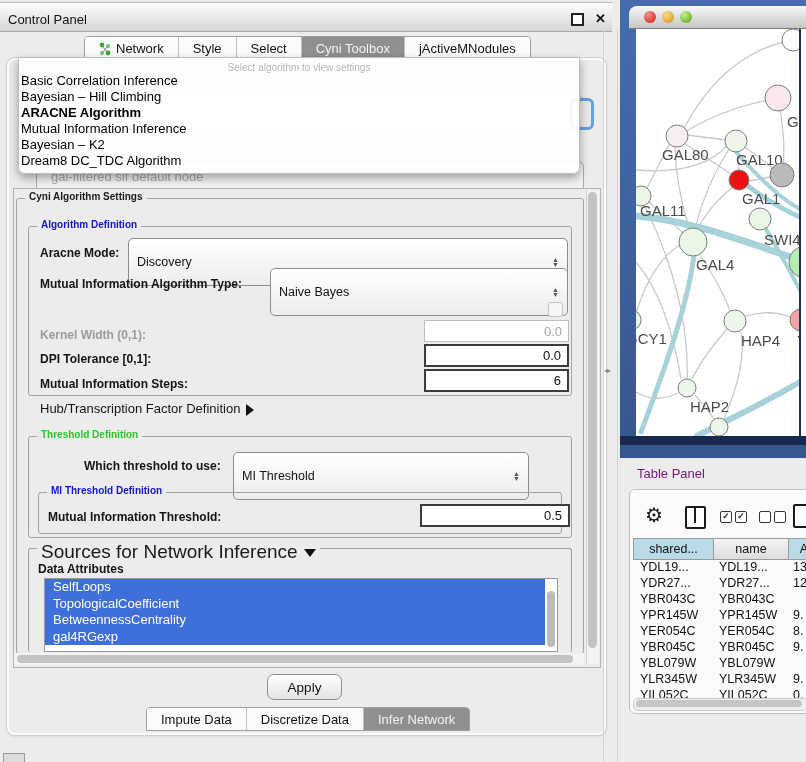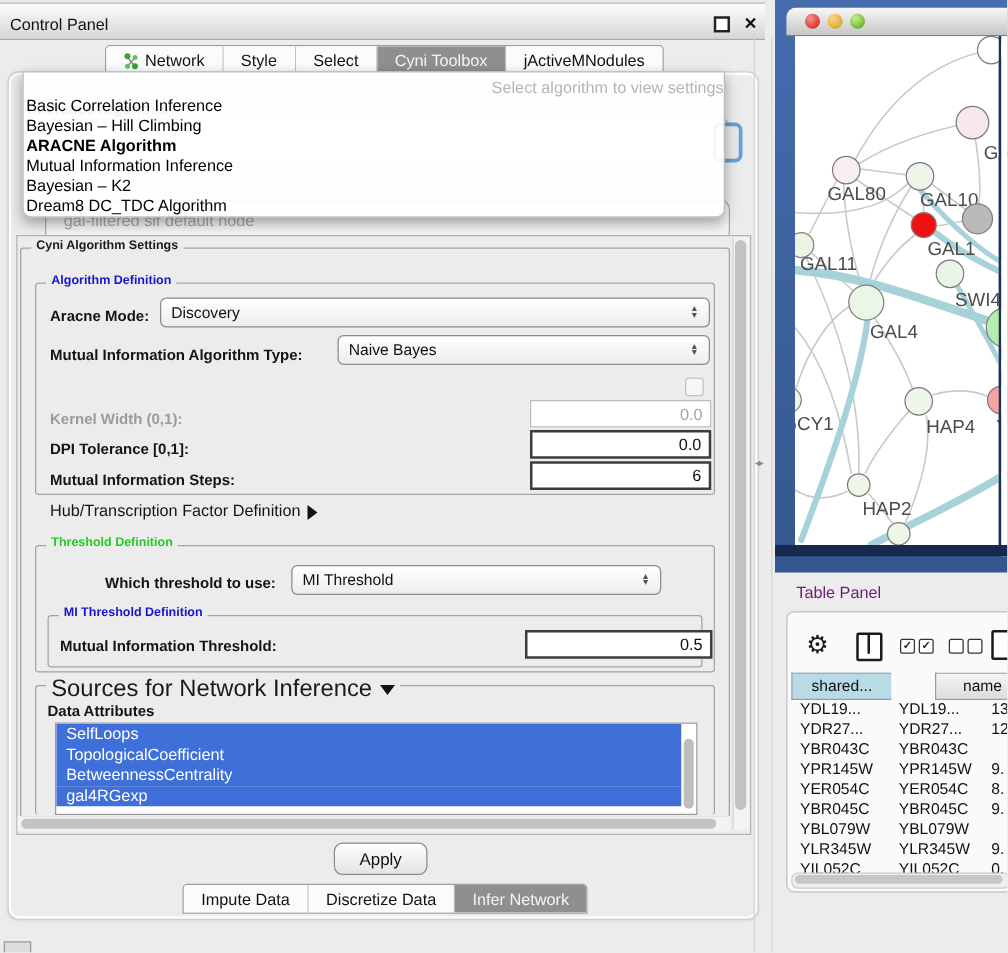--- a/index.html
+++ b/index.html
@@ -17,38 +17,38 @@
   .tab{display:flex;align-items:center;justify-content:center;gap:5px;font-size:13px;color:#111;
        padding:0 14px;border-right:1px solid #c0c0c0;background:#fbfbfb;white-space:nowrap;}
   .tab:last-child{border-right:none;}
   .tab.sel{background:#8f8f8f;color:#f4f4f4;}
   
   .outer-frame{left:7px;top:58px;width:595px;height:673px;border:2px solid #fcfcfc;border-radius:8px;
      box-shadow:0 0 0 1px #cfcfcf, 0 1px 3px rgba(0,0,0,.15);background:#ececec;}
   
   .overlay{left:18px;top:57px;width:560px;height:115px;background:rgba(255,255,255,.93);
      border:1px solid #bdbdbd;border-radius:0 0 7px 7px;box-shadow:0 4px 10px rgba(0,0,0,.35);z-index:30;}
-  .overlay .ph{display:block;text-align:right;color:#b5b5b5;font-size:13px;padding-top:4px;}
+  .overlay .ph{display:block;text-align:center;color:#b5b5b5;font-size:10px;padding-top:4px;}
   .algo-item{font-size:13px;color:#000;line-height:15.9px;padding-left:2px;white-space:nowrap;}
   .algo-item.bold{font-weight:bold;}
   
   .ghost-combo{left:36px;top:95px;width:546px;height:33px;border:1px solid #b5b5b5;border-radius:6px;background:#f4f4f4;z-index:5;}
   .ghost-focus{left:570px;top:98px;width:18px;height:26px;border:3px solid #64a0dc;border-radius:6px;background:#e8e8e8;z-index:6;}
   .ghost-lbl{left:22px;top:80px;font-size:12px;font-weight:bold;color:#333;z-index:5;}
   .net-combo{left:36px;top:160px;width:546px;height:31px;border:1px solid #aaa;border-radius:7px;background:#f2f2f2;z-index:5;}
   .net-combo span{display:block;padding:8px 0 0 14px;font-size:13px;color:#a8a8a8;}
   
   .settings-box{left:13px;top:188px;width:586px;height:478px;border:1px solid #b3b3b3;background:#ececec;z-index:10;}
   .group{position:absolute;border:1px solid #a3a3a3;border-radius:3px;}
   .gtitle{position:absolute;top:-8px;left:8px;background:#ececec;padding:0 4px;font-size:10px;font-weight:bold;white-space:nowrap;}
   .gtitle.blue{color:#1414cc;} .gtitle.green{color:#28c828;} .gtitle.black{color:#1a1a1a;}
   .lbl{position:absolute;font-size:12px;font-weight:bold;color:#141414;white-space:nowrap;}
   .lbl.dis{color:#9b9b9b;}
   .combo{position:absolute;display:flex;align-items:center;background:linear-gradient(#ffffff,#ededed);
-     border:1px solid #8c8c8c;border-radius:5px;font-size:12.5px;color:#111;padding:0 8px;}
+     border:1px solid #8c8c8c;border-radius:5px;font-size:12.5px;color:#111;padding:12px 8px;}
   .combo .spin{margin-left:auto;display:flex;flex-direction:column;align-items:center;color:#555;
      font-size:7px;line-height:5px;padding-left:6px;}
   .field{position:absolute;display:flex;align-items:center;justify-content:flex-end;background:#fff;
      border:2px solid #3c3c3c;font-size:13px;color:#111;padding:0 6px;}
   .field.dis{border:1px solid #bdbdbd;color:#a5a5a5;}
   .checkbox{position:absolute;width:13px;height:13px;border:1px solid #c2c2c2;border-radius:3px;background:#f6f6f6;}
   .tri-right{display:inline-block;width:0;height:0;border-left:8px solid #111;border-top:6px solid transparent;border-bottom:6px solid transparent;vertical-align:middle;margin-left:6px;}
   .tri-down{display:inline-block;width:0;height:0;border-top:8px solid #111;border-left:6px solid transparent;border-right:6px solid transparent;vertical-align:middle;margin-left:6px;}
   .attr-list{left:44px;top:578px;width:512px;height:72px;background:#fff;border:1px solid #9a9a9a;overflow:hidden;z-index:11;}
   .attr-item{background:#3f6fd8;color:#fff;font-size:13px;line-height:16.6px;padding-left:8px;margin-right:12px;white-space:nowrap;}
@@ -77,21 +77,21 @@
   .tp-panel{left:629px;top:489px;width:177px;height:223px;background:#fafafa;border:1px solid #c0c0c0;
      border-radius:6px 0 0 6px;box-shadow:inset 0 1px 0 #fff;}
   .tp-toolbar{left:636px;top:502px;width:170px;height:32px;}
   .gear{position:absolute;left:9px;top:1px;font-size:20px;color:#1a1a1a;}
   .colsicon{position:absolute;left:49px;top:4px;width:17px;height:19px;border:2px solid #1a1a1a;border-radius:2px;background:#fff;}
   .colsicon:after{content:"";position:absolute;left:7px;top:0;width:2px;height:15px;background:#1a1a1a;}
   .cb{position:absolute;top:9px;width:10px;height:10px;border:1.5px solid #333;border-radius:2px;background:#fff;
       font-size:9px;line-height:9px;text-align:center;color:#222;font-weight:bold;}
   .docicon{position:absolute;left:157px;top:2px;width:14px;height:20px;border:2px solid #1a1a1a;background:#fff;border-radius:2px;}
   .ntable{left:633px;top:538px;width:173px;height:172px;overflow:hidden;}
-  .nt-header{display:flex;height:22px;gap:35px;}
+  .nt-header{display:flex;height:22px;}
   .nt-h{display:flex;align-items:center;justify-content:center;font-size:12.5px;color:#111;
      border:1px solid #9a9a9a;border-right:none;background:linear-gradient(#f5f5f5,#dcdcdc);}
   .nt-h.hl{background:#b9dbe8;}
   .nt-row{display:flex;height:16px;font-size:12.5px;color:#111;}
   .nt-c{overflow:hidden;white-space:nowrap;padding-left:7px;}
   .tp-hsb{left:633px;top:698px;width:173px;height:11px;background:#eee;border:1px solid #ccc;border-radius:5px;}
   .tp-hsb .thumb{position:absolute;left:2px;top:1px;width:166px;height:7px;background:#c6c6c6;border-radius:4px;}
   .corner-chip{left:3px;top:753px;width:20px;height:12px;border:1px solid #9a9a9a;background:#dcdcdc;}
 </style>
 </head>

